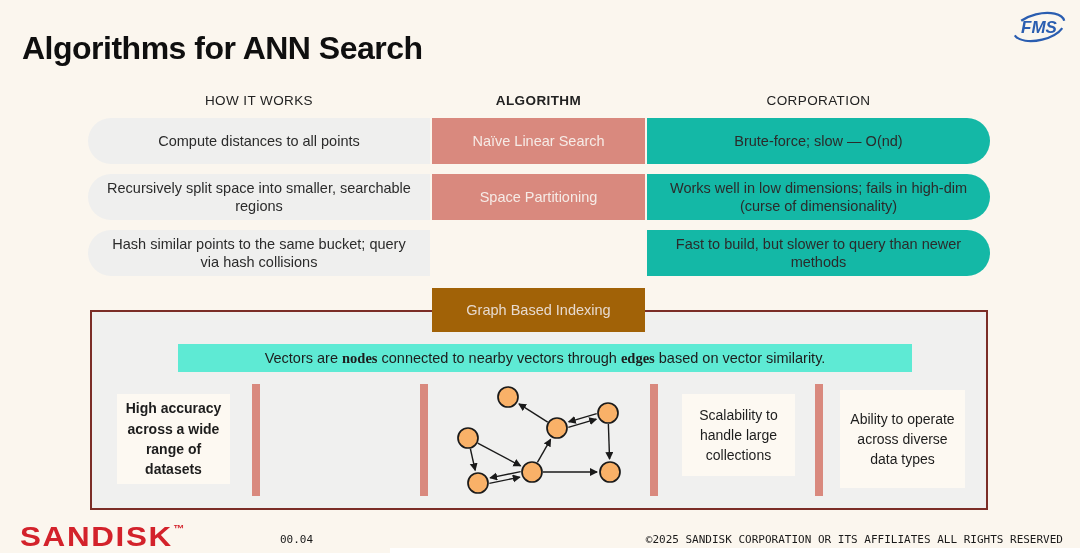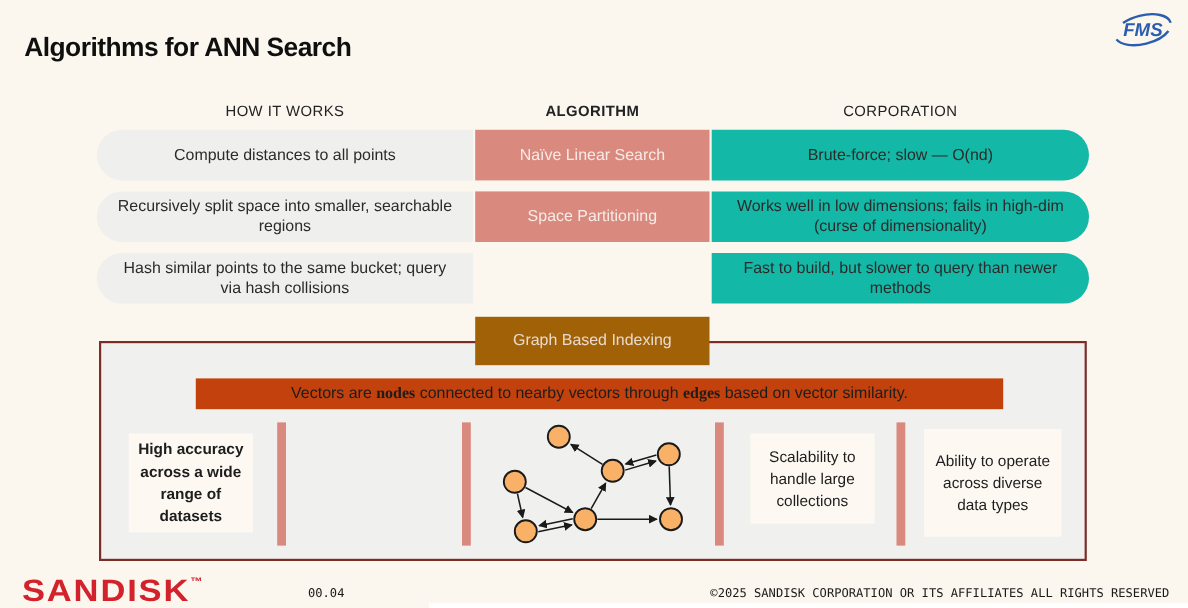--- a/index.html
+++ b/index.html
@@ -6,21 +6,21 @@
   html,body { background:#ffffff; }
   .slide {
     position: relative;
     width: 1080px; height: 553px;
     background: #fbf6ee;
     font-family: "Liberation Sans", sans-serif;
     overflow: hidden;
   }
   .title {
     position: absolute; left: 22px; top: 30px;
-    font-size: 24px; font-weight: 800; color: #0f0f0f;
+    font-size: 32px; font-weight: 800; color: #0f0f0f;
     letter-spacing: -0.5px;
   }
   .fms-logo { position: absolute; right: 10px; top: 6px; }
 
   .col-header {
     position: absolute; top: 92px; height: 18px;
     font-size: 13.5px; color: #222; letter-spacing: 0.4px;
     text-align: center; line-height: 18px;
   }
   .col-header.left  { left: 88px;  width: 342px; }
@@ -43,21 +43,21 @@
     background: #a16207; color: #e7dacf;
     display: flex; align-items: center; justify-content: center;
     font-size: 14.5px; z-index: 3;
   }
   .panel {
     position: absolute; left: 90px; top: 310px; width: 898px; height: 200px;
     background: #f0f0ef; border: 2px solid #7b2d27; z-index: 1;
   }
   .vector-strip {
     position: absolute; left: 178px; top: 344px; width: 734px; height: 28px;
-    background: #c2410c; z-index: 2;
+    background: #5eead4; z-index: 2;
     display: flex; align-items: center; justify-content: center;
     font-size: 14.5px; color: #1d1d1d; white-space: pre-wrap;
   }
   .vector-strip .b { font-weight: 700; font-family: Liberation Serif, serif; }
 
   .feature-box {
     position: absolute; background: #fdf9f2; z-index: 2;
     display: flex; align-items: center; justify-content: center;
     text-align: center; font-size: 14px; color: #1d1d1d; line-height: 1.45;
     padding: 6px 8px;

